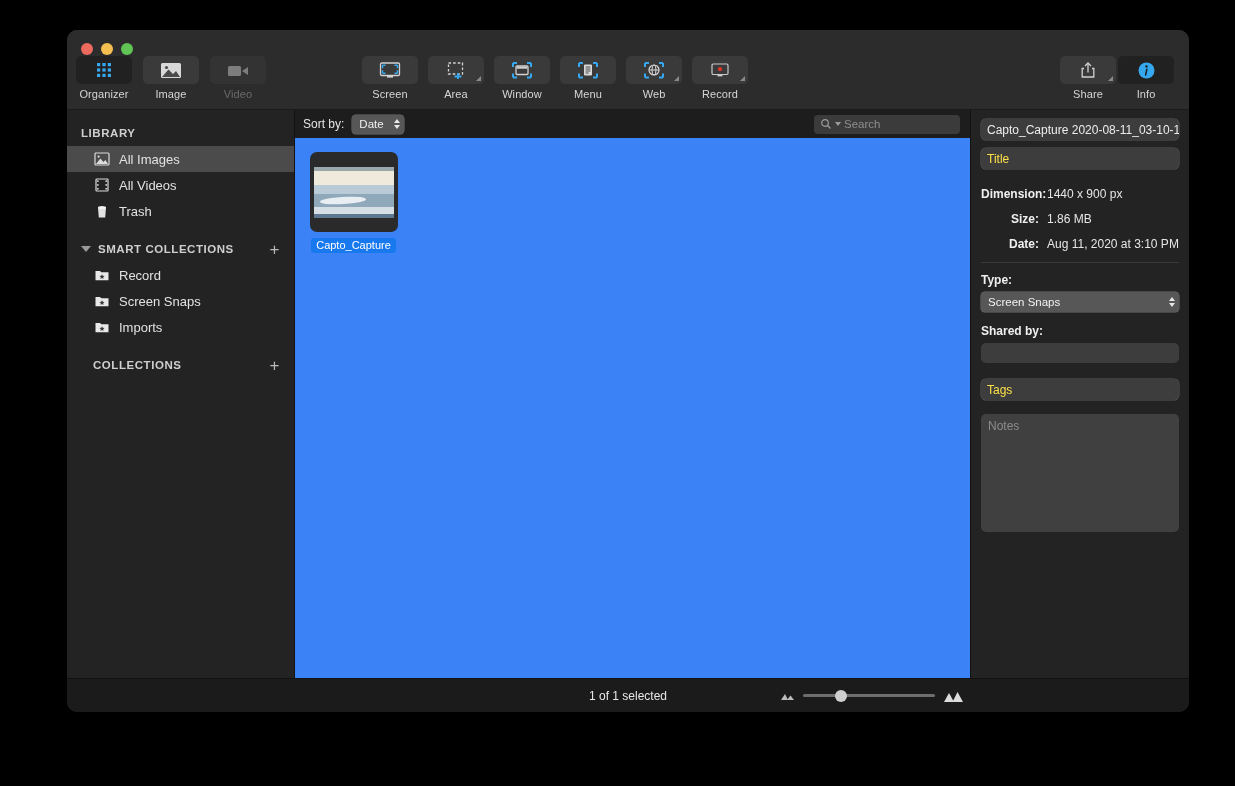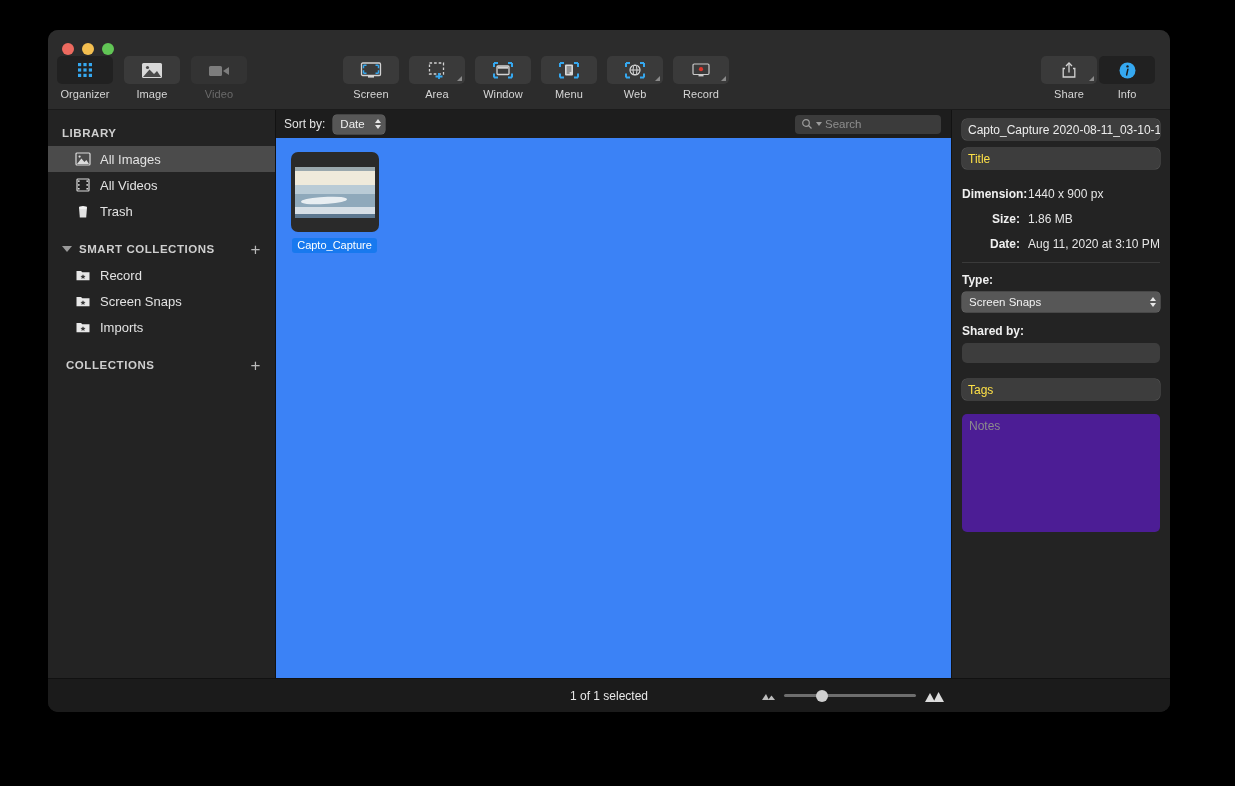--- a/index.html
+++ b/index.html
@@ -8,21 +8,21 @@
     width: 1235px;
     height: 786px;
     background: #000000;
     overflow: hidden;
     font-family: "Liberation Sans", sans-serif;
     -webkit-font-smoothing: antialiased;
   }
 
   #app-window {
     position: absolute;
-    left: 48px;
+    left: 67px;
     top: 30px;
     width: 1122px;
     height: 682px;
     background: #212121;
     border-radius: 10px;
     overflow: hidden;
     display: flex;
     flex-direction: column;
     box-shadow: 0 10px 46px rgba(0,0,0,0.9);
   }
@@ -320,21 +320,21 @@
     margin-bottom: 12px;
   }
   .insp-blank {
     height: 20px;
     background: #3d3d3d;
     border-radius: 5px;
     margin-bottom: 16px;
   }
   .insp-notes {
     height: 118px;
-    background: #4c1d95;
+    background: #404040;
     border-radius: 5px;
     padding: 5px 7px;
     font-size: 12px;
     color: #8c8c8c;
     margin-top: 14px;
   }
 
   
   #statusbar {
     height: 34px;
@@ -619,21 +619,21 @@
           <svg width="16" height="14" viewBox="0 0 16 14">
             <path d="M1.5 3 h4.5 l1.3 1.3 h7.2 v8 h-13 Z" fill="#e8e8e8"></path>
             <path d="M8 6.2 l0.75 1.6 1.75 0.2 -1.3 1.2 0.35 1.75 -1.55 -0.9 -1.55 0.9 0.35 -1.75 -1.3 -1.2 1.75 -0.2 Z" fill="#3a3a3a"></path>
           </svg>
         </span>
         <span>Imports</span>
       </div>
 
       <div class="sb-gap"></div>
 
-      <div class="section-head sb-indent" style="padding-left:18px">
+      <div class="section-head sb-indent" style="padding-left:26px">
         <span class="sh-text">COLLECTIONS</span>
         <span class="plus-btn">+</span>
       </div>
     </div>
 
     <div id="content">
 
       <div id="content-bar">
         <span id="sort-label">Sort by:</span>
         <div class="popup">

